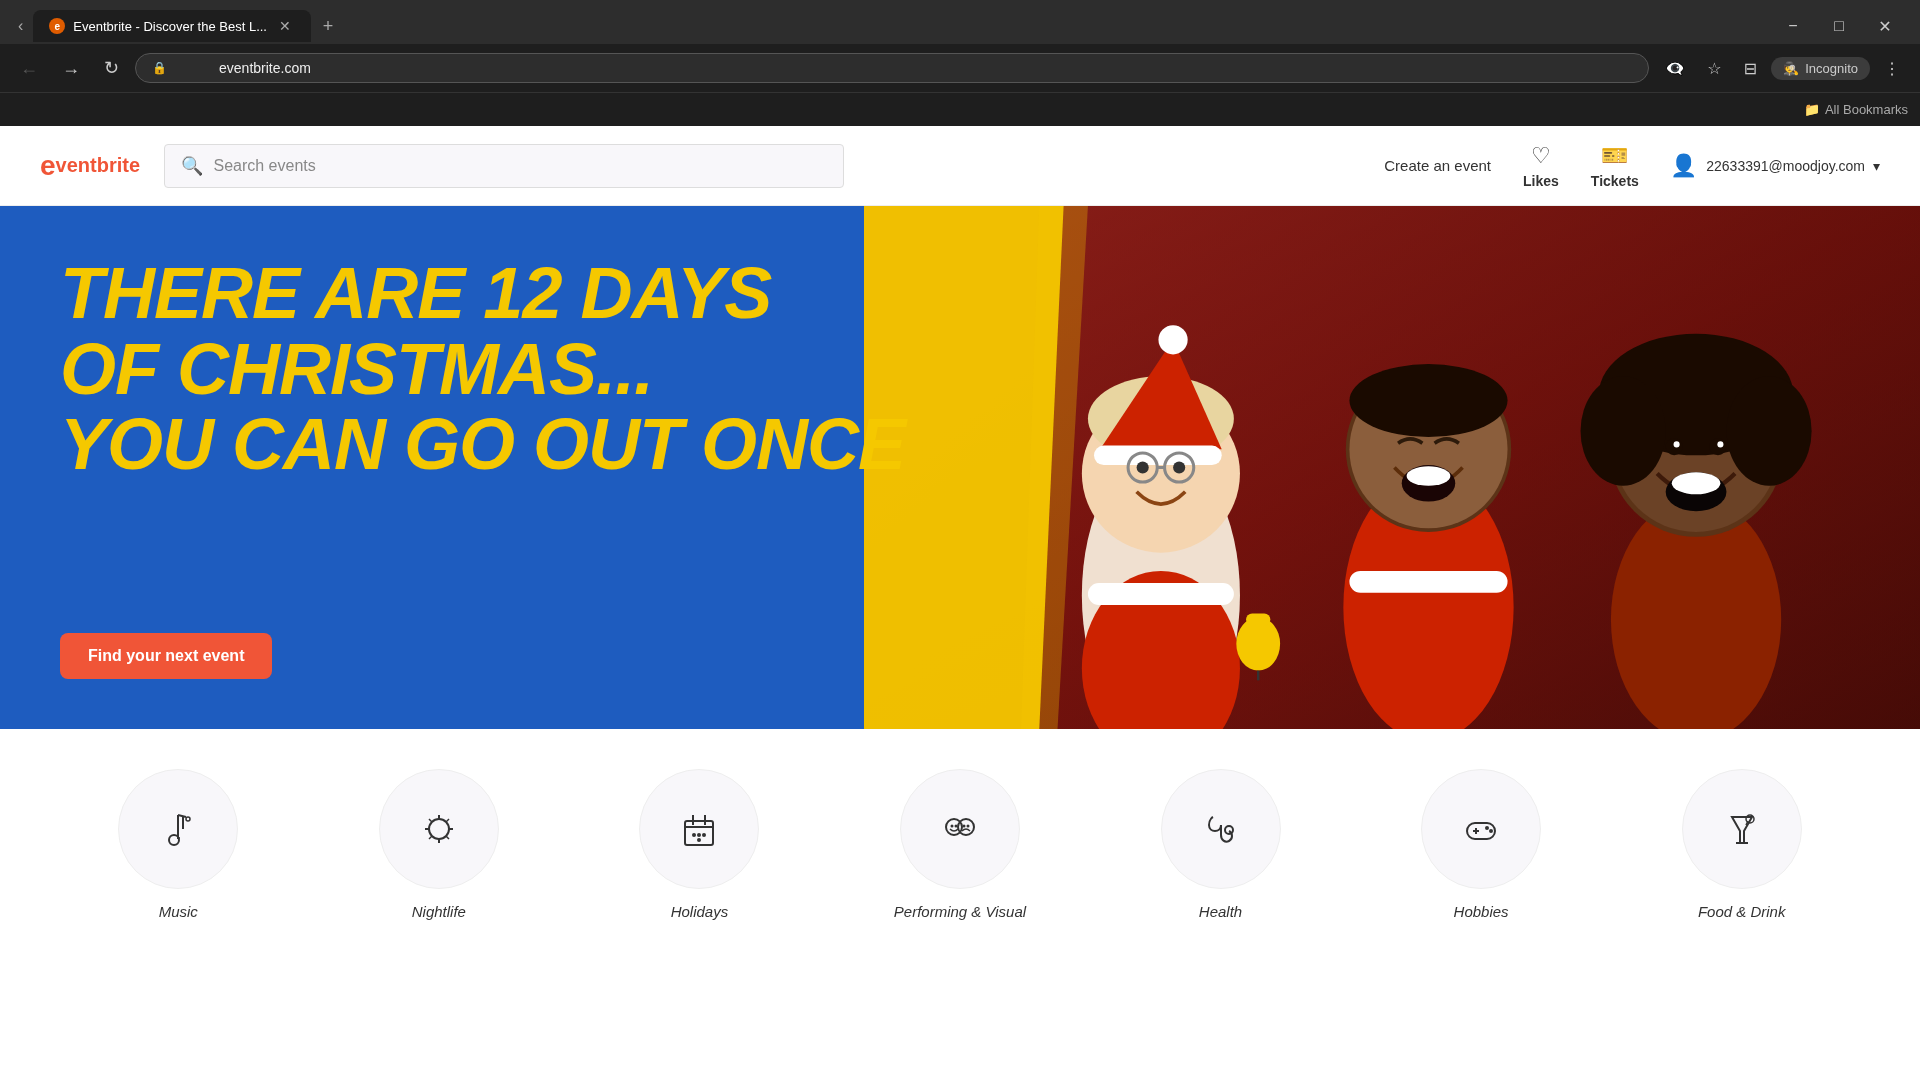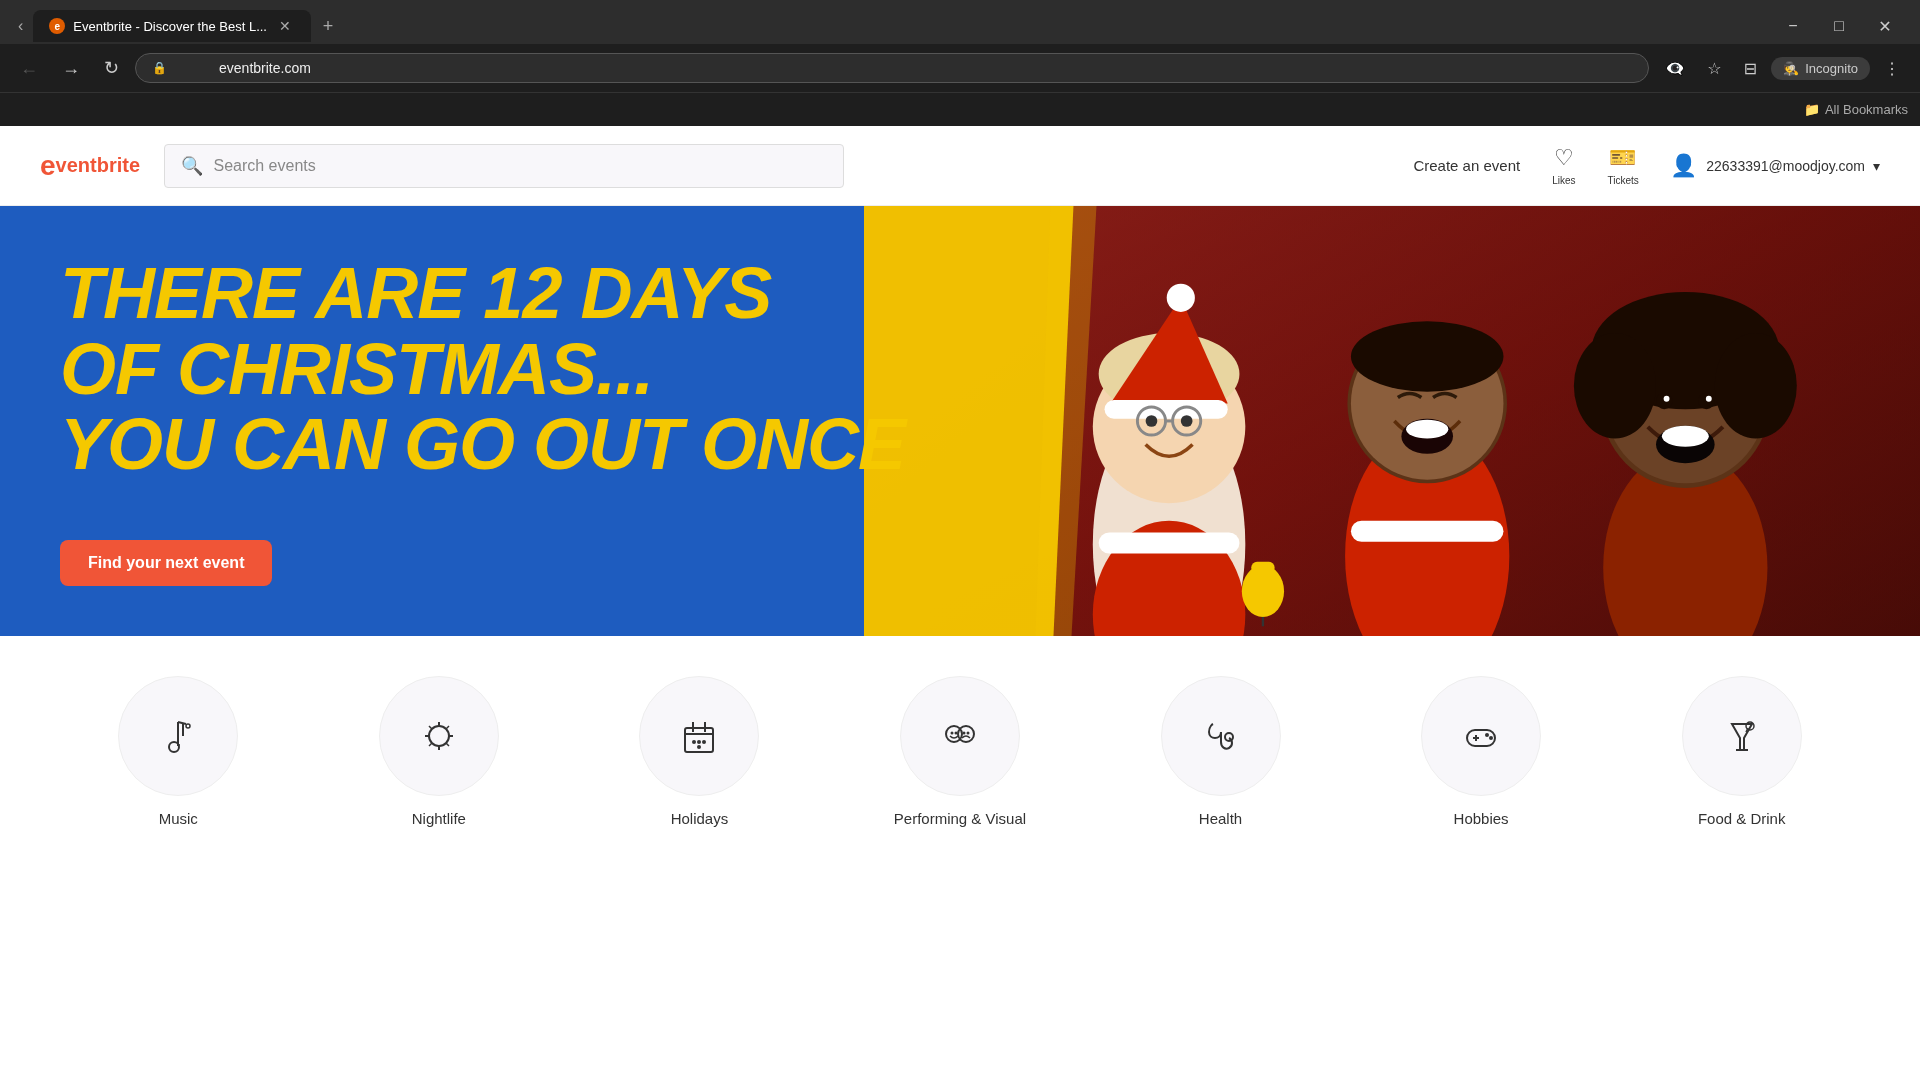--- a/index.html
+++ b/index.html
@@ -207,21 +207,21 @@
     }
     .header-action-item {
       display: flex;
       flex-direction: column;
       align-items: center;
       gap: 4px;
       cursor: pointer;
       color: #333;
     }
     .header-action-icon { font-size: 22px; color: #333; }
-    .header-action-label { font-size: 10px; color: #333; }
+    .header-action-label { font-size: 14px; color: #333; font-weight: bold; }
     .create-event-btn {
       color: #333;
       font-size: 15px;
       font-weight: 500;
       cursor: pointer;
       text-decoration: none;
       white-space: nowrap;
     }
     .user-menu {
       display: flex;
@@ -230,21 +230,21 @@
       cursor: pointer;
       color: #333;
       font-size: 14px;
     }
     .user-icon { font-size: 22px; color: #333; }
 
     
     .hero-banner {
       position: relative;
       width: 100%;
-      height: 430px;
+      height: 523px;
       background: #0f172a;
       overflow: hidden;
       display: flex;
       align-items: stretch;
     }
     .hero-content {
       position: relative;
       z-index: 2;
       padding: 50px 60px;
       display: flex;
@@ -304,20 +304,21 @@
     
     .categories-section {
       background: #fff;
       padding: 40px 60px;
     }
     .categories-grid {
       display: flex;
       gap: 24px;
       justify-content: space-around;
       align-items: flex-start;
+      font-style: italic;
     }
     .category-item {
       display: flex;
       flex-direction: column;
       align-items: center;
       gap: 14px;
       cursor: pointer;
       min-width: 140px;
     }
     .category-circle {

